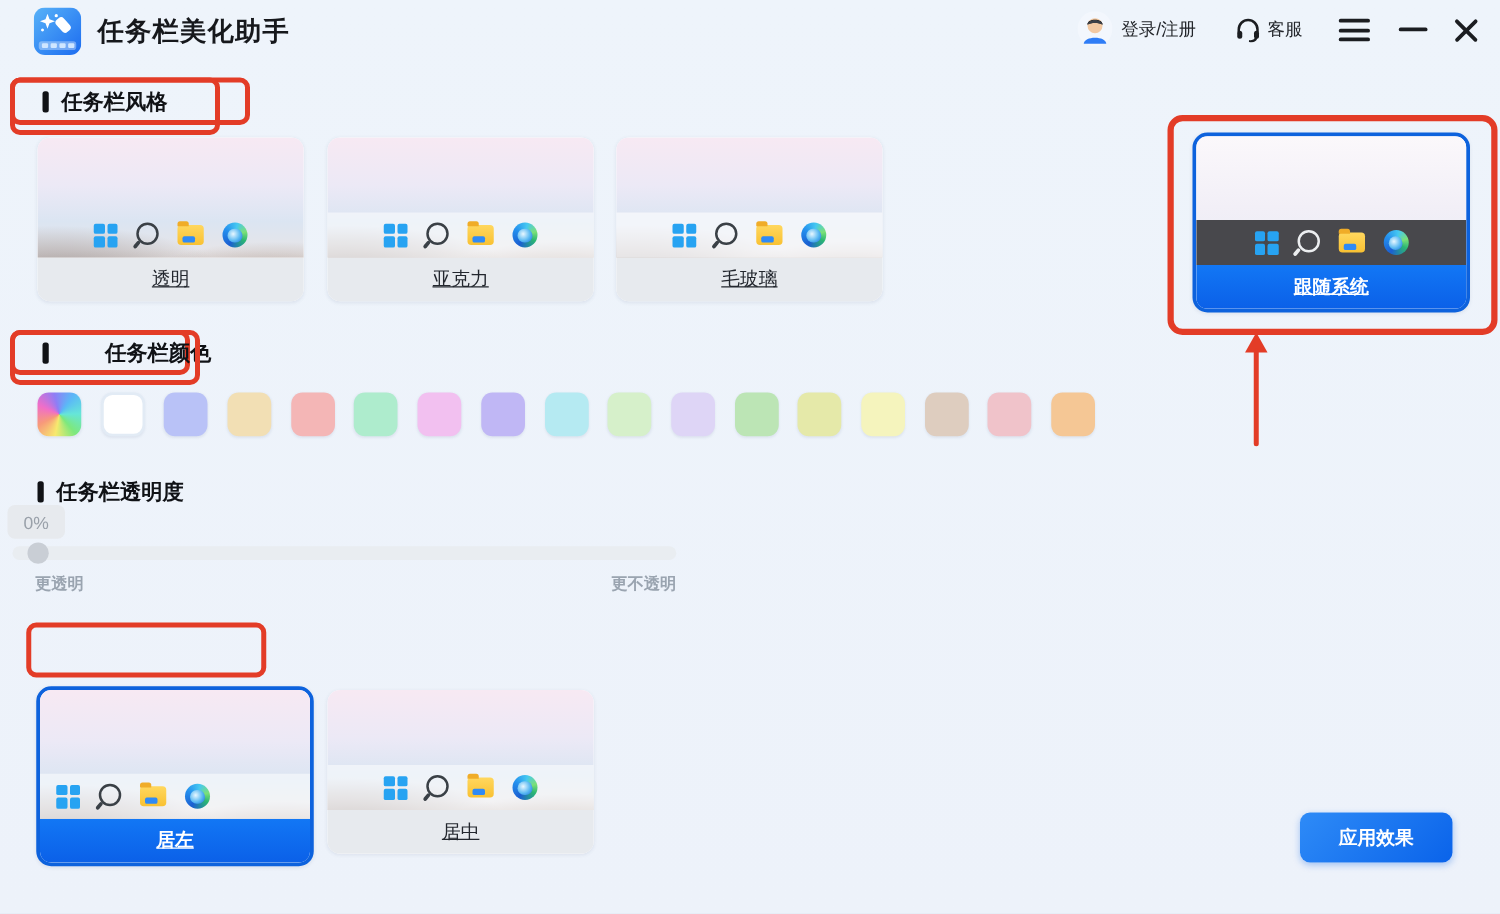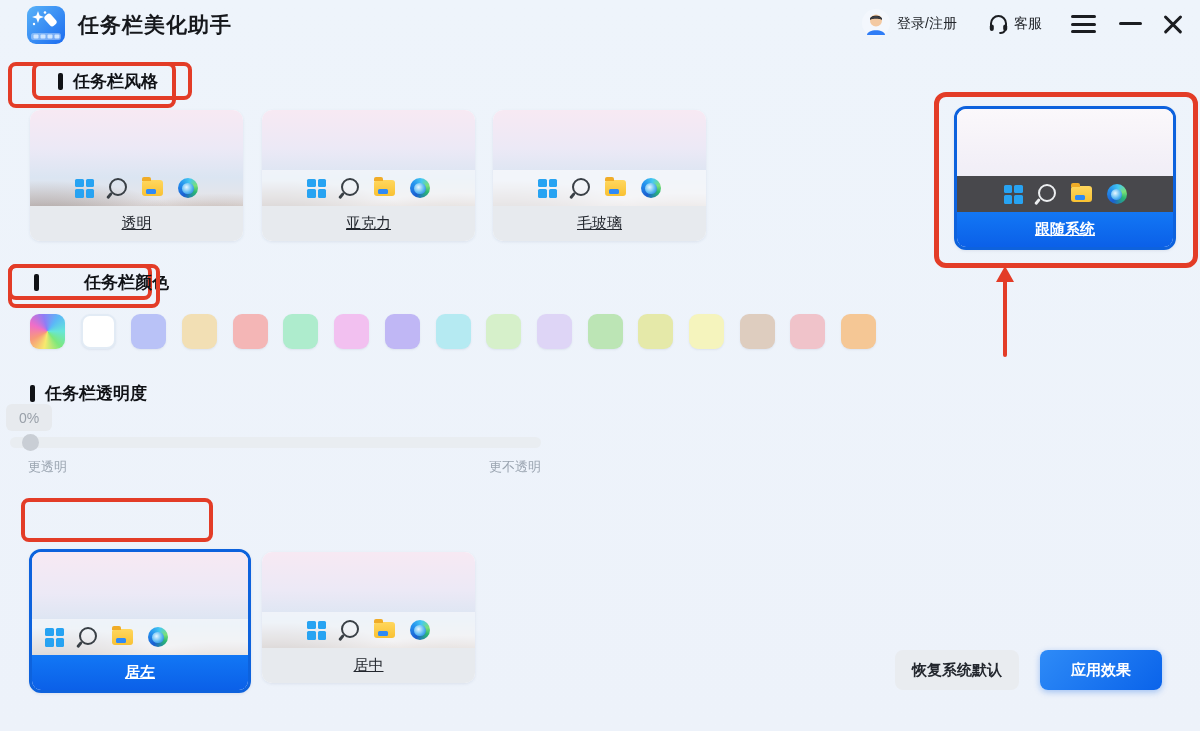--- a/index.html
+++ b/index.html
@@ -21,21 +21,21 @@
   .close-btn{position:absolute;left:1161px;top:12px;width:24px;height:24px;cursor:pointer;}
   .close-btn i{position:absolute;left:0;top:10.5px;width:24px;height:2.8px;background:#1b1d21;border-radius:2px;}
   .close-btn i:first-child{transform:rotate(45deg);}
   .close-btn i:last-child{transform:rotate(-45deg);}
 
   
   .sec-head{position:absolute;display:flex;align-items:center;gap:10px;padding-left:22px;box-sizing:border-box;border-radius:8px;}
   .sec-head .bar{width:5px;height:17px;background:#101216;border-radius:2px;flex:0 0 auto;}
   .sec-head .t{font-size:17px;font-weight:bold;color:#101216;white-space:nowrap;}
   .annotated{border:4px solid #e33c27;}
-  .h-style{left:8px;top:62px;width:160px;height:38px;margin-left:24px;}
+  .h-style{left:8px;top:62px;width:192px;height:38px;}
   .h-color{left:8px;top:264px;width:144px;height:36px;gap:45px;}
   .h-alpha{left:8px;top:375px;width:220px;height:36px;}
   .h-pos{left:21px;top:498px;width:184px;height:36px;}
 
   
   .card{position:absolute;width:213px;height:131px;border-radius:10px;overflow:hidden;display:flex;flex-direction:column;box-shadow:0 1px 3px rgba(60,80,120,.10);cursor:pointer;background:#fff;}
   .card.sel{border:3px solid #0d62dd;border-radius:12px;}
   .preview{position:relative;flex:1;background:
     radial-gradient(90% 55% at 6% 112%, rgba(150,140,138,.80) 0%, rgba(150,140,138,0) 70%),
     radial-gradient(75% 45% at 90% 116%, rgba(168,152,143,.75) 0%, rgba(168,152,143,0) 65%),
@@ -81,21 +81,21 @@
   
   .swatch-row{position:absolute;left:30px;top:314px;display:flex;gap:15.7px;}
   .swatch{width:35px;height:35px;border-radius:9px;cursor:pointer;box-shadow:0 1px 2px rgba(80,100,140,.10);}
   .swatch.rainbow{background:conic-gradient(from 140deg,#7de87d,#f7e96e,#f79a7a,#f06ec8,#8f7df5,#5bb8f7,#66e6d8,#7de87d);}
   .swatch.sw-white{background:#fff;border:2px solid #e2ebf5;box-sizing:border-box;}
 
   
   .alpha-badge{position:absolute;left:6px;top:404px;width:46px;height:27px;background:#e7eaee;border-radius:6px;display:flex;align-items:center;justify-content:center;font-size:14px;color:#99a0a9;}
   .slider-track{position:absolute;left:10px;top:437px;width:531px;height:11px;background:#e9edf1;border-radius:6px;cursor:pointer;}
   .slider-thumb{position:absolute;left:22px;top:434px;width:17px;height:17px;border-radius:50%;background:#c9ced5;cursor:pointer;}
-  .alpha-lab{position:absolute;top:458px;font-size:13px;color:#9aa4b0;}
+  .alpha-lab{position:absolute;top:458px;font-size:13px;color:#9aa4b0;font-weight:bold;}
   .lab-min{left:28px;} .lab-max{left:489px;}
 
   
   .btn{position:absolute;top:650px;height:40px;border:none;border-radius:8px;font-size:15px;font-weight:bold;cursor:pointer;font-family:inherit;}
   .btn-reset{left:895px;width:124px;background:#e9ecf0;color:#23272e;}
   .btn-apply{left:1040px;width:122px;background:linear-gradient(135deg,#2e8bf7,#0a63ea);color:#fff;box-shadow:0 2px 6px rgba(14,100,230,.35);}
 </style>
 </head>
 <body>
 
@@ -287,21 +287,20 @@
             <i></i>
           </span>
         <span class="ico-search"></span>
         <span class="ico-folder"></span>
         <span class="ico-edge"></span>
       </div>
     </div>
     <div class="card-label">居中</div>
   </div>
 
-  <button class="btn btn-reset">恢复系统默认</button>
   <button class="btn btn-apply">应用效果</button>
 
   <div class="anno a-style"></div>
   <div class="anno a-color"></div>
   <div class="anno a-pos"></div>
   <div class="anno a-card"></div>
   <div class="arrow">
     <div class="head"></div>
       <div class="shaft"></div>
   </div>

